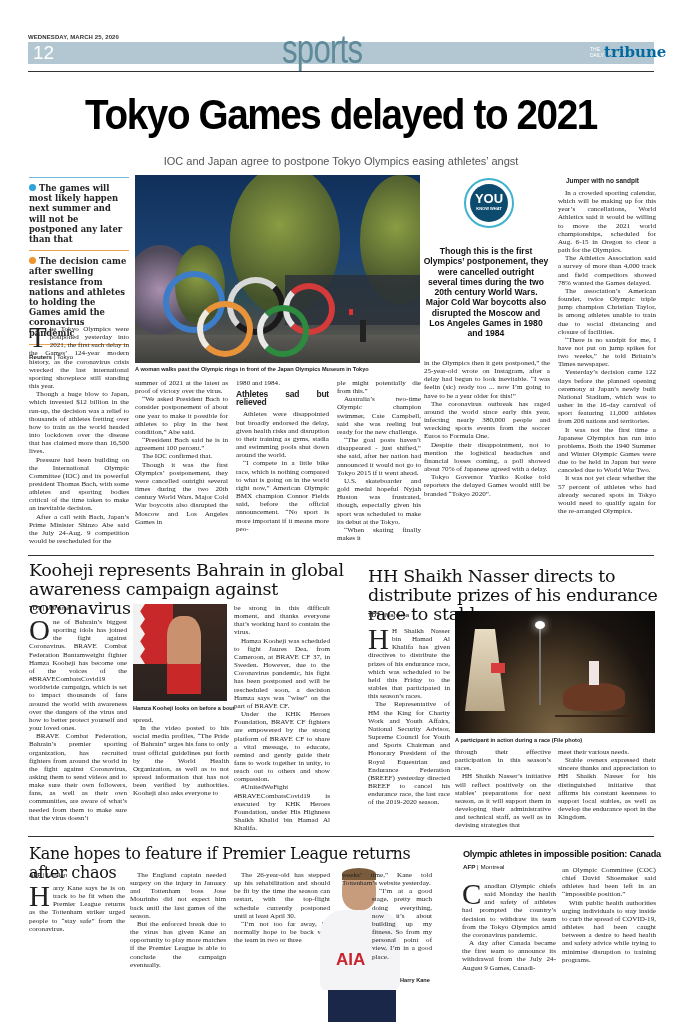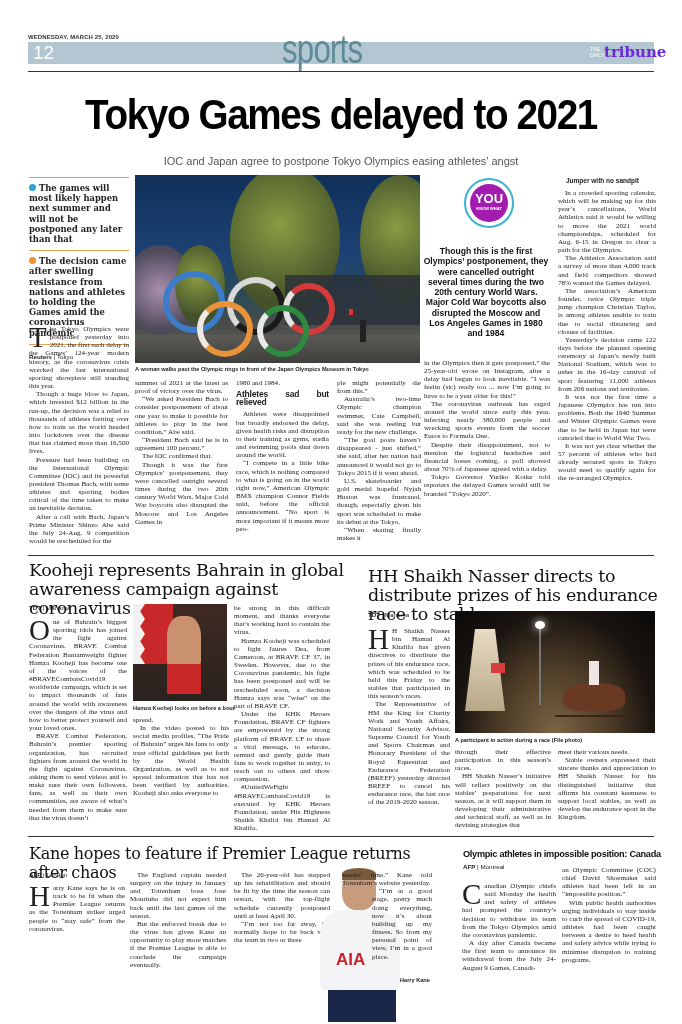--- a/index.html
+++ b/index.html
@@ -7,21 +7,21 @@
   body { position: relative; font-family: "DejaVu Serif", serif; color: #222; }
   .abs { position: absolute; }
 
   
   .dateline { left: 28px; top: 34px; font-size: 6px; font-family: "Liberation Sans", sans-serif; font-weight: bold; color: #333; letter-spacing: 0.1px; }
   .band { left: 28px; top: 42px; width: 626px; height: 22px; background: #b2c7d1; }
   .pageno { left: 33px; top: 42px; font-size: 19px; color: #fff; font-family: "Liberation Sans", sans-serif; font-weight: 300; line-height: 22px; }
   .section { left: 282px; top: 28px; font-size: 40px; color: #5f8a99; font-family: "Liberation Sans", sans-serif; line-height: 42px; letter-spacing: -1px; transform: scaleX(0.78); transform-origin: left top; }
   .brand { left: 590px; top: 44px; height: 18px; }
   .brand-small { position: absolute; left: 0; top: 2px; font-size: 5px; color: #fff; line-height: 6px; font-family: "Liberation Sans", sans-serif; }
-  .brand-big { position: absolute; left: 14px; top: -1px; font-size: 15px; color: #6d28d9; font-weight: bold; font-family: "DejaVu Serif", serif; }
+  .brand-big { position: absolute; left: 14px; top: -1px; font-size: 15px; color: #0369a1; font-weight: bold; font-family: "DejaVu Serif", serif; }
   .rule-top { left: 28px; top: 71px; width: 626px; height: 1px; background: #333; }
 
   .headline { left: 28px; top: 92px; width: 626px; text-align: center; font-family: "Liberation Sans", sans-serif; font-weight: bold; font-size: 42px; line-height: 46px; letter-spacing: -1.5px; transform: scaleX(0.92); color: #000; }
   .subhead { left: 28px; top: 155px; width: 626px; text-align: center; font-family: "Liberation Sans", sans-serif; font-size: 11px; color: #555; }
 
   
   .bullets { left: 29px; top: 177px; width: 100px; }
   .bullet-block { border-top: 1.5px solid #e8a24f; padding: 5px 0 6px; font-family: "DejaVu Serif", serif; font-weight: bold; font-size: 8.4px; line-height: 10.2px; color: #222; }
   .bullet-block.blue { border-top: 1.5px solid #6cb8d6; }
   .dot { display: inline-block; width: 7px; height: 7px; border-radius: 50%; margin-right: 3px; vertical-align: 0; }
@@ -37,21 +37,21 @@
   .subhd { font-family: "Liberation Sans", sans-serif; font-weight: bold; font-size: 8.5px; margin: 3px 0 4px; letter-spacing: -0.2px; }
 
   .caption { font-family: "Liberation Sans", sans-serif; font-size: 5.6px; font-weight: bold; color: #222; }
 
   
   .photo-olympic { left: 135px; top: 175px; width: 285px; height: 188px; background: linear-gradient(180deg, #10305a 0%, #1d4374 45%, #2c4b54 65%, #494c4a 80%, #6d6a62 100%); overflow: hidden; }
   .tree { position: absolute; border-radius: 50%; background: radial-gradient(circle at 45% 40%, #8a9c43, #44522a 70%); }
   .ring { position: absolute; border-radius: 50%; border: 6px solid; background: transparent; }
 
   .youknow { left: 464px; top: 178px; width: 50px; height: 50px; border-radius: 50%; border: 2px solid #3fb2cf; }
-  .youknow-inner { position: absolute; left: 4px; top: 4px; width: 38px; height: 38px; border-radius: 50%; background: #a21caf; color: #fff; text-align: center; font-family: "Liberation Sans", sans-serif; }
+  .youknow-inner { position: absolute; left: 4px; top: 4px; width: 38px; height: 38px; border-radius: 50%; background: #0c4a6e; color: #fff; text-align: center; font-family: "Liberation Sans", sans-serif; }
   .youknow-inner .you { font-size: 13px; font-weight: bold; line-height: 14px; padding-top: 8px; display: block; }
   .youknow-inner .kw { font-size: 4px; font-weight: bold; display: block; }
   .factbox { left: 423px; top: 246px; width: 126px; text-align: center; font-family: "Liberation Sans", sans-serif; font-weight: bold; font-size: 8.6px; line-height: 10.3px; color: #111; }
 
   .jumper-hd { left: 566px; top: 177px; font-family: "Liberation Sans", sans-serif; font-weight: bold; font-size: 6.5px; color: #222; }
 
   .rule { height: 1px; background: #333; }
 
   .h2 { font-family: "DejaVu Serif", serif; font-size: 17.5px; line-height: 19px; color: #111; letter-spacing: -0.3px; }
 
@@ -148,20 +148,21 @@
   <p>The coronavirus outbreak has raged around the world since early this year, infecting nearly 380,000 people and wrecking sports events from the soccer Euros to Formula One.</p>
   <p>Despite their disappointment, not to mention the logistical headaches and financial losses coming, a poll showed about 70% of Japanese agreed with a delay.</p>
   <p>Tokyo Governor Yuriko Koike told reporters the delayed Games would still be branded “Tokyo 2020”.</p>
 </div>
 
 <div class="abs jumper-hd">Jumper with no sandpit</div>
 <div class="abs col" style="left:558px; top:189px; width:98px;">
   <p>In a crowded sporting calendar, which will be making up for this year’s cancellations, World Athletics said it would be willing to move the 2021 world championships, scheduled for Aug. 6-15 in Oregon to clear a path for the Olympics.</p>
   <p>The Athletics Association said a survey of more than 4,000 track and field competitors showed 78% wanted the Games delayed.</p>
   <p>The association’s American founder, twice Olympic triple jump champion Christian Taylor, is among athletes unable to train due to social distancing and closure of facilities.</p>
+  <p>“There is no sandpit for me, I have not put on jump spikes for two weeks,” he told Britain’s Times newspaper.</p>
   <p>Yesterday’s decision came 122 days before the planned opening ceremony at Japan’s newly built National Stadium, which was to usher in the 16-day carnival of sport featuring 11,000 athletes from 206 nations and territories.</p>
   <p>It was not the first time a Japanese Olympics has run into problems. Both the 1940 Summer and Winter Olympic Games were due to be held in Japan but were canceled due to World War Two.</p>
   <p>It was not yet clear whether the 57 percent of athletes who had already secured spots in Tokyo would need to qualify again for the re-arranged Olympics.</p>
 </div>
 
 <div class="abs rule" style="left:28px; top:555px; width:626px;"></div>
 
 <div class="abs h2" style="left:29px; top:561px; width:335px;">Kooheji represents Bahrain in global awareness campaign against coronavirus</div>
 <div class="abs byline" style="left:29px; top:604px;">
   <b>TDT</b> | <span>Manama</span>

